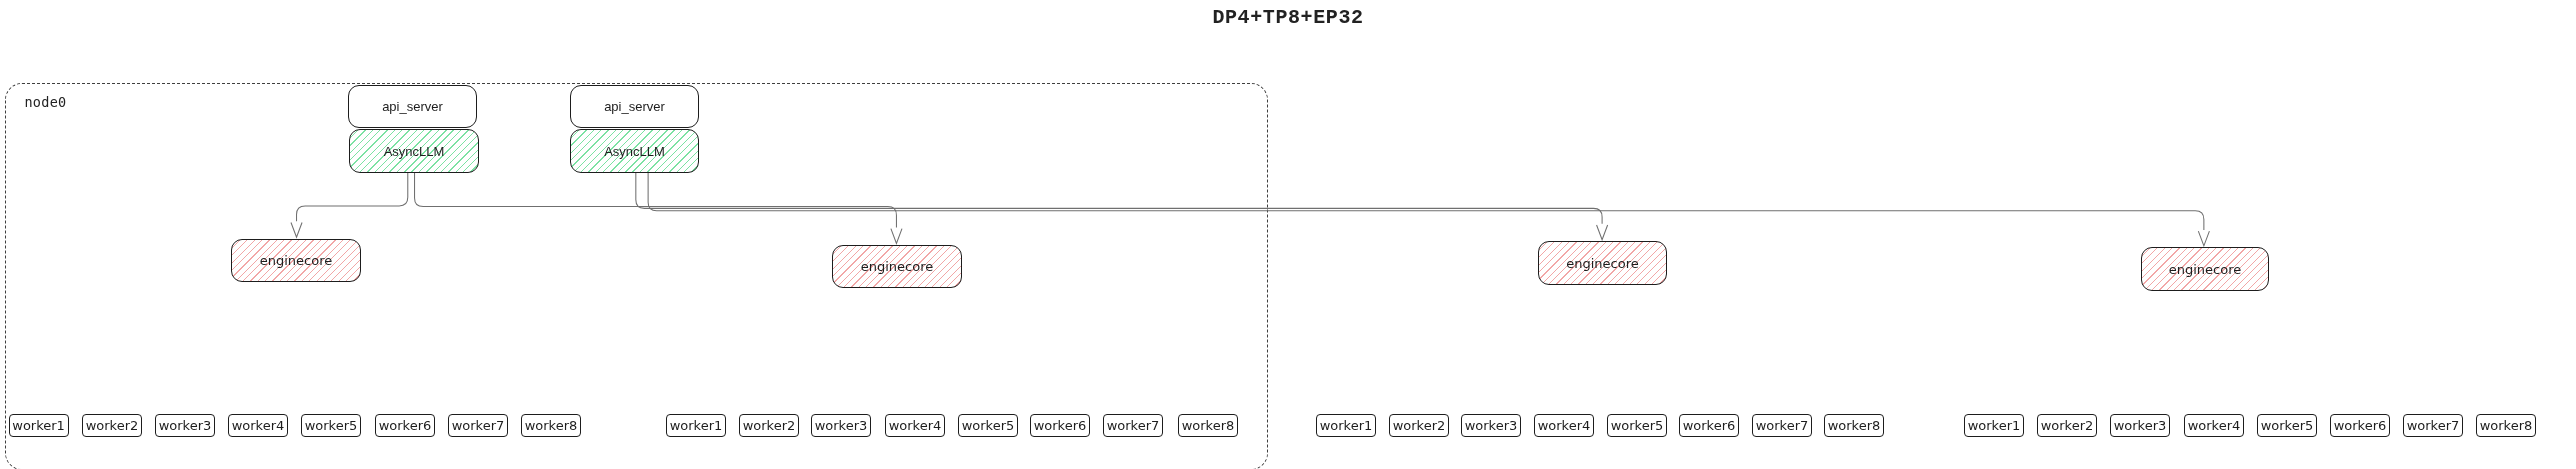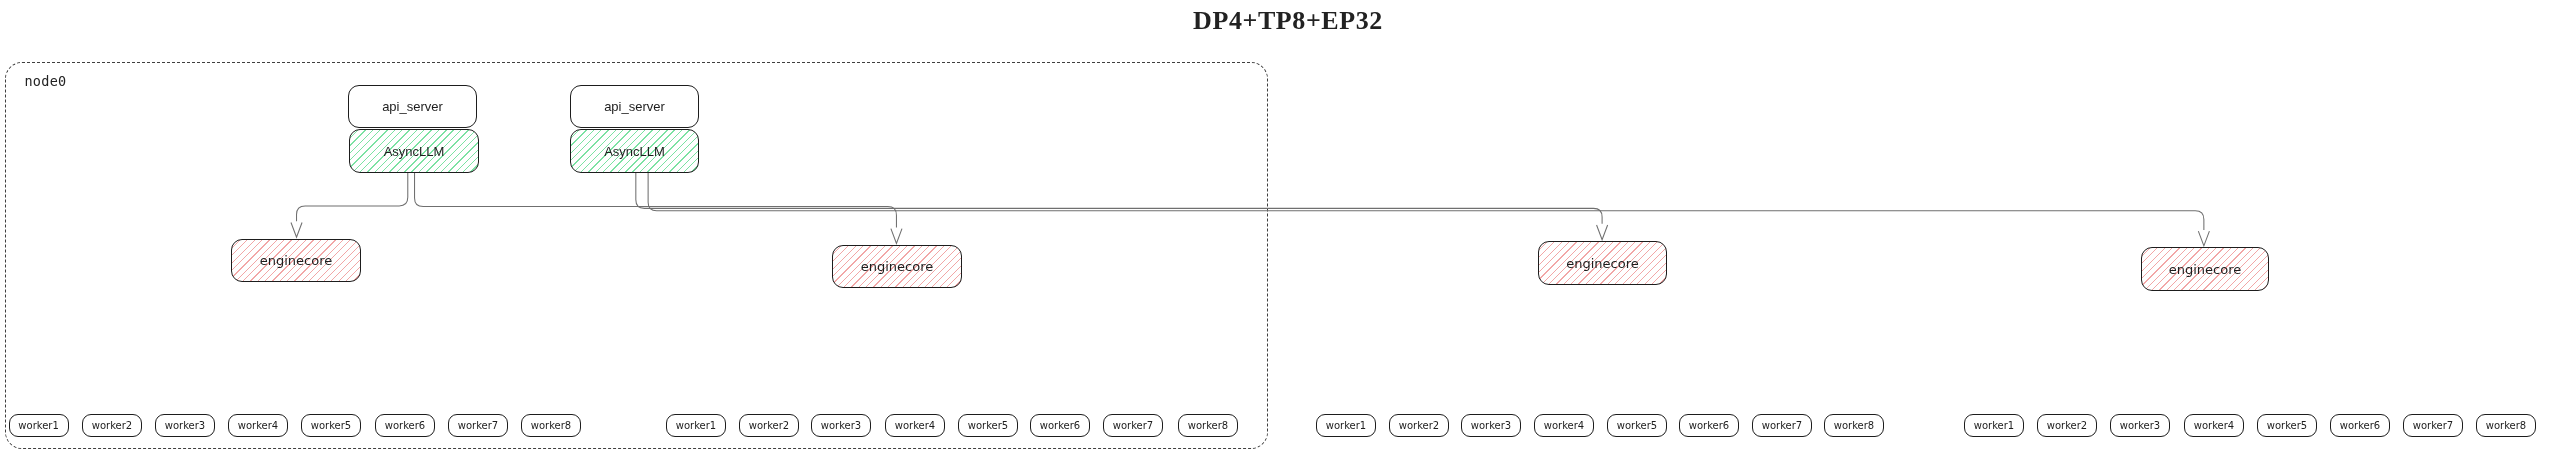--- a/index.html
+++ b/index.html
@@ -15,22 +15,22 @@
     position:relative;
     width:2576px;height:469px;
     background:#fff;
     overflow:hidden;
     font-family:"Liberation Sans",sans-serif;
     color:var(--text);
   }
   .title{
     position:absolute;left:0;top:6.2px;width:100%;
     text-align:center;
-    font-family:Liberation Serif, serif;
-    font-size:26px;font-weight:600;letter-spacing:0.6px;
+    font-family:Liberation Mono, monospace;
+    font-size:20px;font-weight:600;letter-spacing:0.6px;
     color:#222;
   }
   .node{
     position:absolute;
     box-sizing:border-box;
     border:1.5px dashed var(--node-border);
     border-radius:17px;
     background:transparent;
   }
   .node-label{
@@ -60,38 +60,38 @@
     border-width:1.8px;
     background-image:repeating-linear-gradient(135deg,
       var(--pink-hatch) 0px, var(--pink-hatch) 0.9px,
       transparent 0.9px, transparent 5.2px);
   }
   .worker{
     position:absolute;
     top:414px;height:23.4px;width:60px;
     box-sizing:border-box;
     border:1.4px solid var(--box-border);
-    border-radius:9px;
+    border-radius:4px;
     background:#fff;
     display:flex;align-items:center;justify-content:center;
     font-family:"DejaVu Sans",sans-serif;
-    font-size:10px;
+    font-size:13px;
     color:var(--text);
   }
   svg.connectors{position:absolute;left:0;top:0;}
   .conn{stroke:var(--connector);stroke-width:1.7;fill:none;}
 </style>
 </head>
 <body>
 
 <div id="canvas">
 
   <div class="title">DP4+TP8+EP32</div>
 
-  <div class="node" style="left:4.9px;top:62px;width:1263px;height:387px;">
+  <div class="node" style="left:4.9px;top:83px;width:1263px;height:387px;">
     <div class="node-label">node0</div>
   </div>
 
   <svg class="connectors" width="2576" height="469" viewBox="0 0 4188 763">
 
     <path class="conn" d="M662 281 L662 321 Q662 335 648 335 L495 335 Q481 335 481 349 L481 360"></path>
     <path class="conn" d="M472 362 L481 386 L490 362"></path>
 
     <path class="conn" d="M673 281 L673 322 Q673 336 687 336 L1443 336 Q1457 336 1457 350 L1457 370"></path>
     <path class="conn" d="M1448 372 L1457 396 L1466 372"></path>

